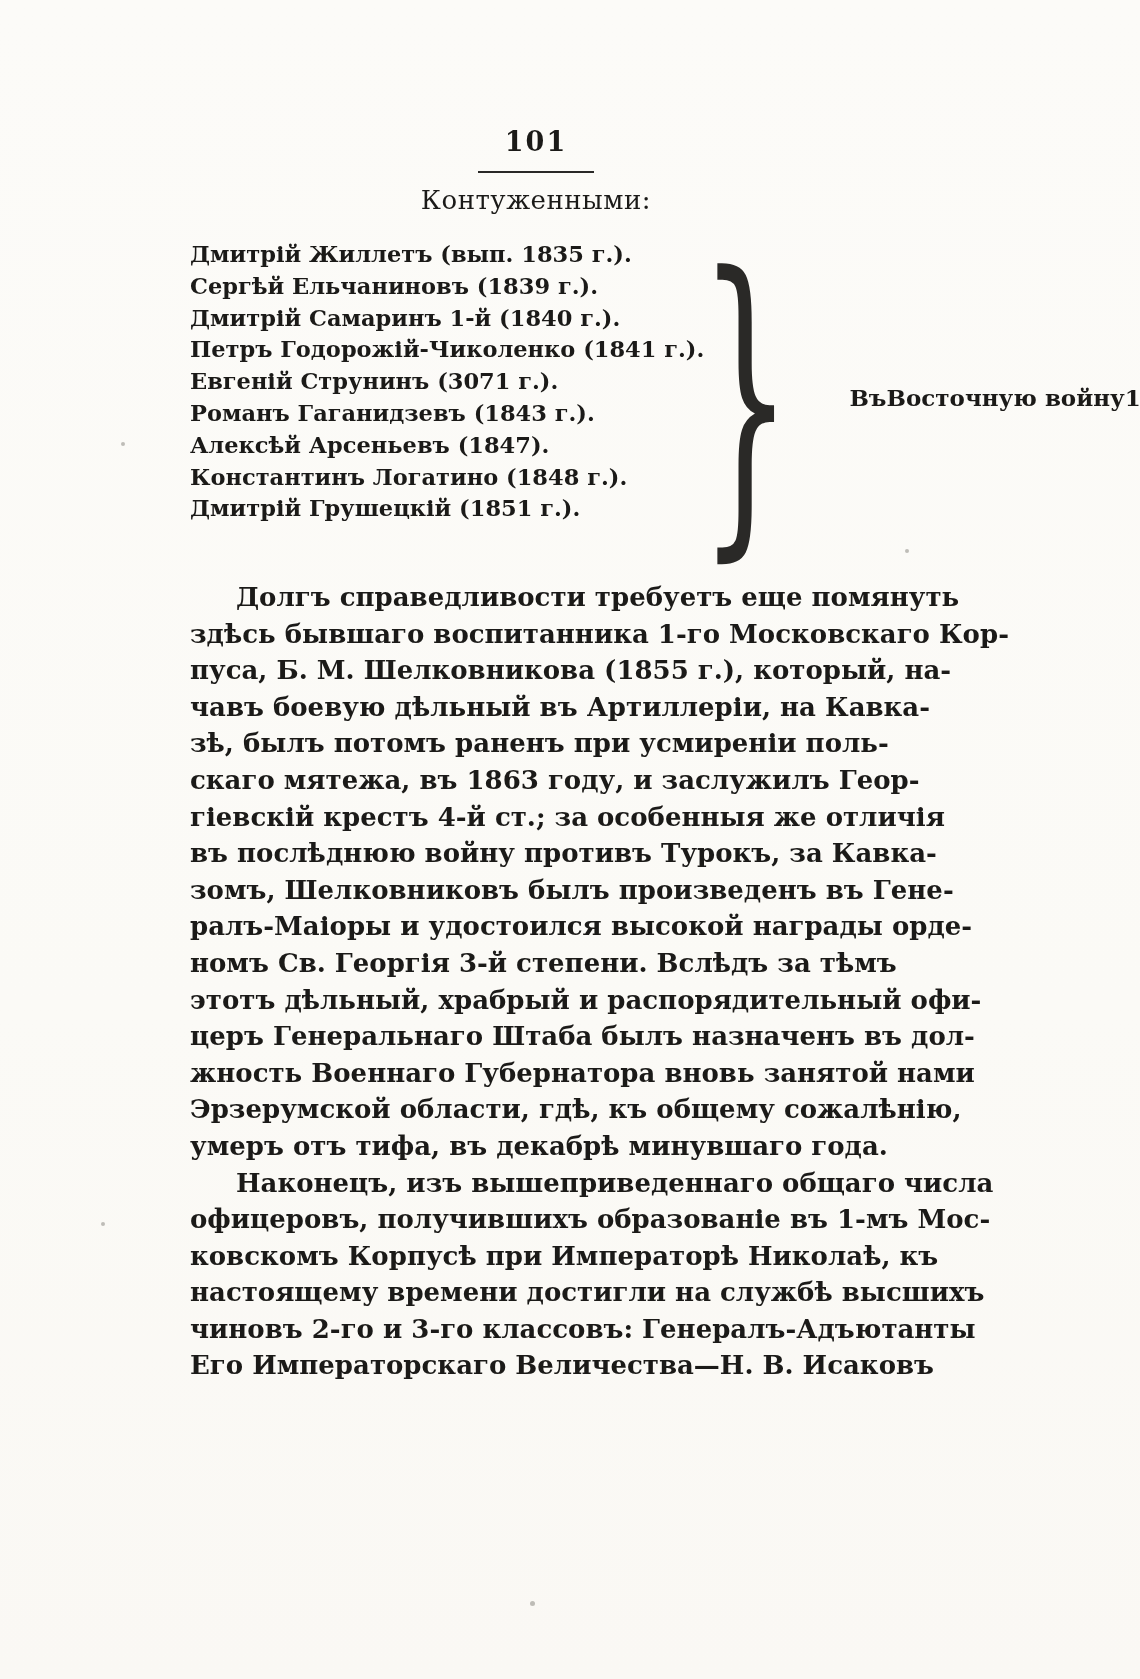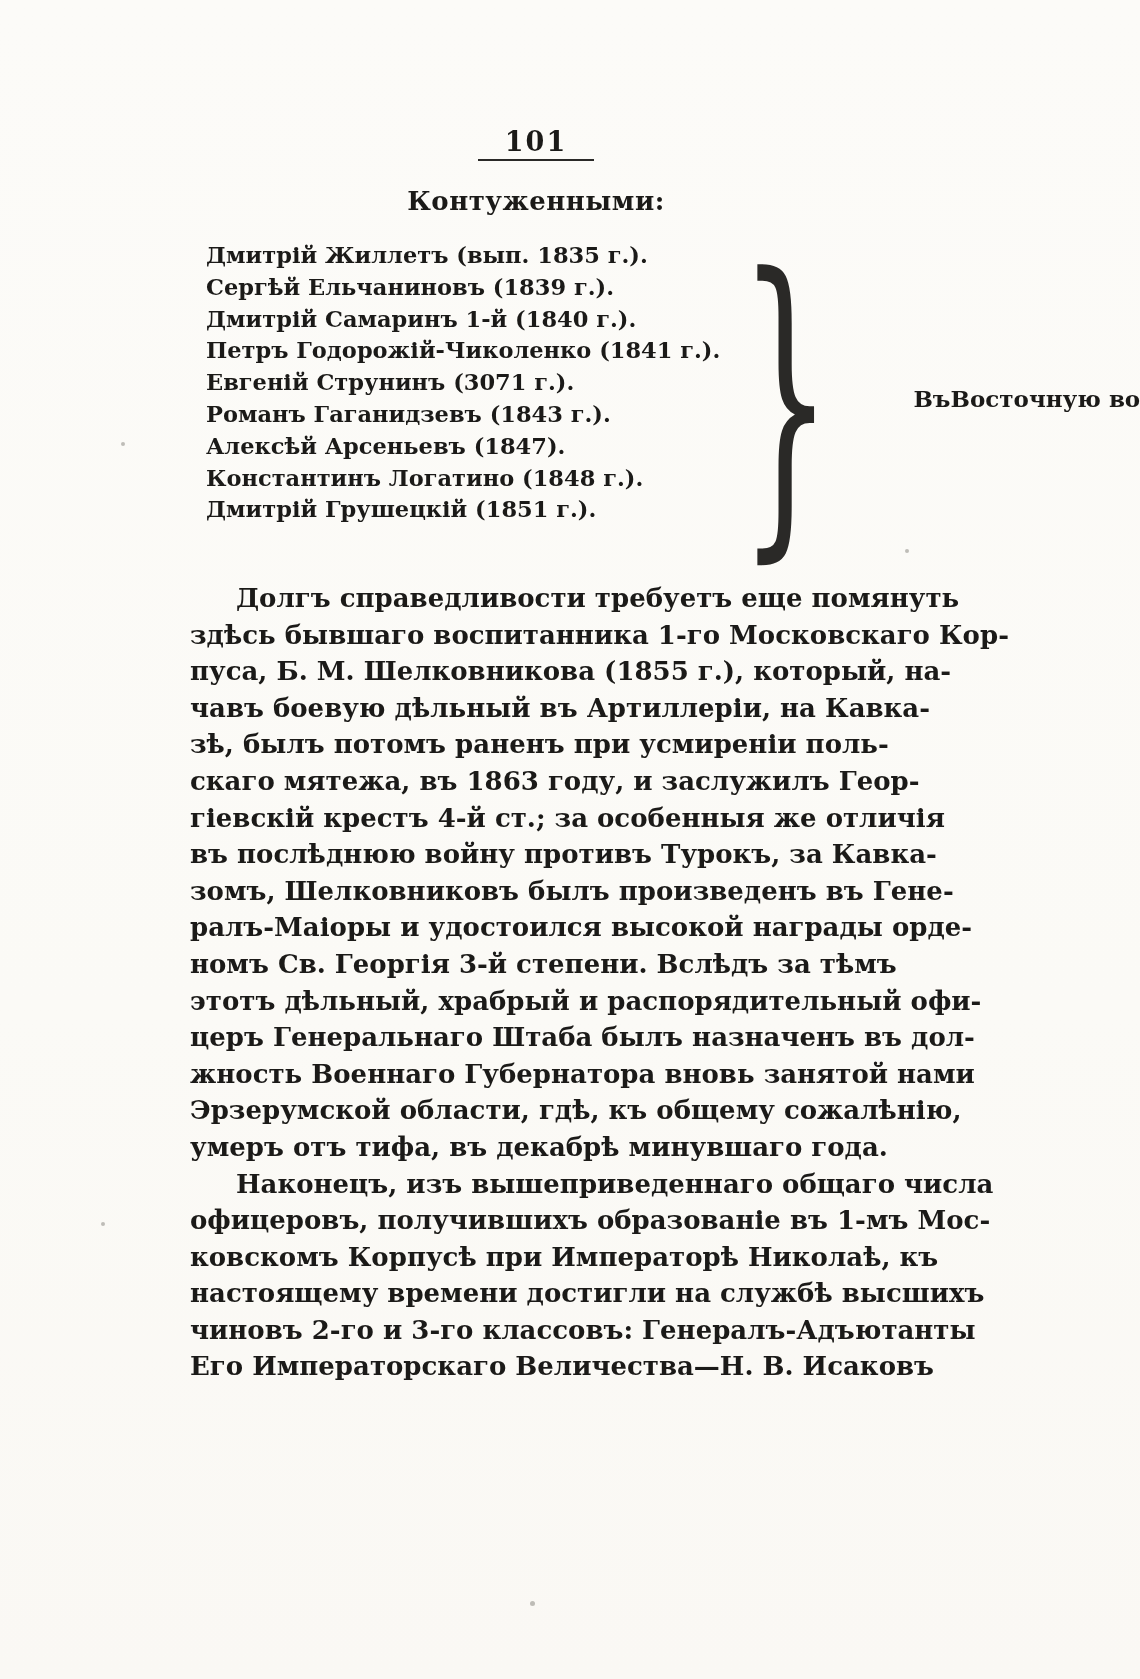--- a/index.html
+++ b/index.html
@@ -21,36 +21,34 @@
     width: 692px;
   }
   .page-number-wrap { text-align: center; }
   .page-number {
     display: inline-block;
     min-width: 116px;
     text-align: center;
     font-size: 27px;
     font-weight: 600;
     letter-spacing: 2px;
-    padding-bottom: 2px;
+    padding-bottom: 14px;
     border-bottom: 2px solid #2a2927;
   }
   .heading {
-    margin-top: 25px;
+    margin-top: 12px;
     text-align: center;
     font-size: 26px;
-    font-weight: 700;
+    font-weight: 400;
     letter-spacing: 0.5px;
   }
   .list-block {
     display: flex;
     margin-top: 24px;
-    margin-left: 16px;
     height: 318px;
-    gap: 24px;
   }
   .names {
     width: 452px;
     flex: 0 0 452px;
     font-size: 22.5px;
     font-weight: 600;
     line-height: 31.8px;
   }
   .name-line { white-space: nowrap; }
   .brace {

